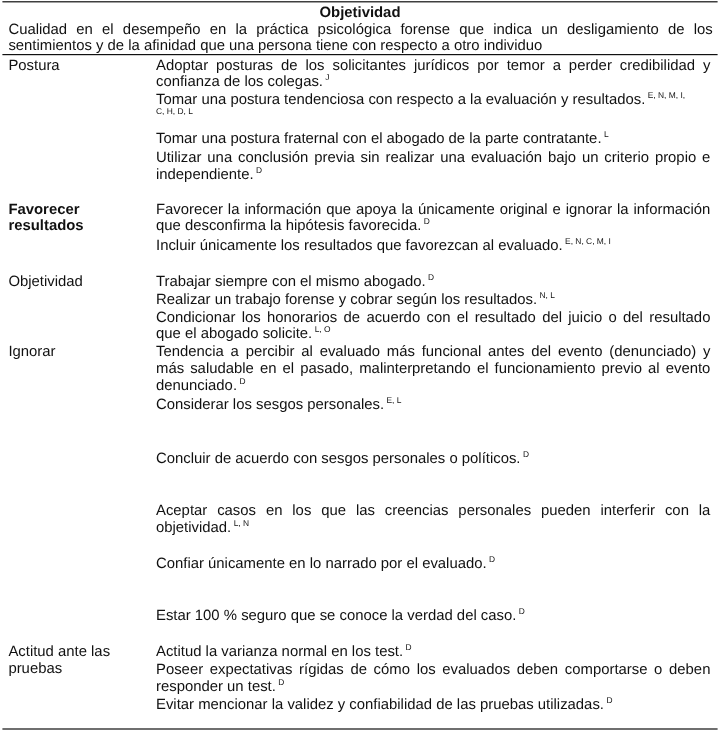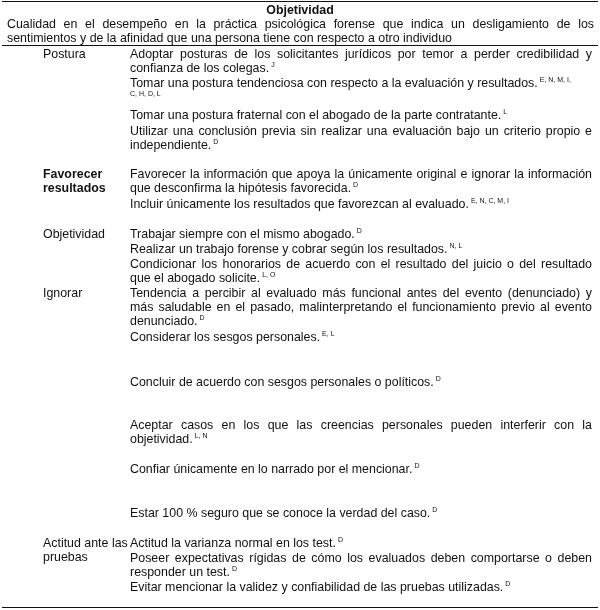--- a/index.html
+++ b/index.html
@@ -6,21 +6,21 @@
     body {
       width: 600px; height: 610px; overflow: hidden; position: relative;
       font-family: "Liberation Sans", sans-serif; color: #111111;
       font-size: 12.4px; line-height: 14.2px;
     }
     .rule-top { position: absolute; left: 2px; right: 2px; top: 1px; height: 0; border-top: 1.6px solid #111; }
     .rule-mid { position: absolute; left: 2px; right: 2px; top: 45px; height: 0; border-top: 1.2px solid #111; }
     .rule-bot { position: absolute; left: 2px; right: 2px; top: 607px; height: 0; border-top: 1.6px solid #111; }
     .title { position: absolute; left: 0; right: 0; top: 3px; text-align: center; font-weight: bold; }
     .desc { position: absolute; left: 7px; right: 6px; top: 17px; text-align: justify; text-align-last: left; }
-    .label { position: absolute; left: 7px; width: 118px; margin-left: 36px; }
+    .label { position: absolute; left: 7px; width: 118px; }
     .item { position: absolute; left: 130px; right: 8px; text-align: justify; }
     .item.last-left { text-align-last: left; }
     sup { font-size: 7px; line-height: 0; vertical-align: 5px; margin-left: 2px; }
     .supline { font-size: 7px; line-height: 8px; display: block; }
   </style>
 </head>
 <body>
 
 <div>
   <div class="rule-top"></div>
@@ -41,21 +41,21 @@
   <div class="label" style="top:227px;">Objetividad</div>
   <div class="item" style="top:227px;"><span>Trabajar siempre con el mismo abogado.</span><sup>D</sup></div>
   <div class="item" style="top:242px;"><span>Realizar un trabajo forense y cobrar según los resultados.</span><sup>N, L</sup></div>
   <div class="item last-left" style="top:257px;"><span>Condicionar los honorarios de acuerdo con el resultado del juicio o del resultado que el abogado solicite.</span><sup>L, O</sup></div>
 
   <div class="label" style="top:286px;">Ignorar</div>
   <div class="item last-left" style="top:286px;"><span>Tendencia a percibir al evaluado más funcional antes del evento (denunciado) y más saludable en el pasado, malinterpretando el funcionamiento previo al evento denunciado.</span><sup>D</sup></div>
   <div class="item" style="top:330px;"><span>Considerar los sesgos personales.</span><sup>E, L</sup></div>
   <div class="item" style="top:375px;"><span>Concluir de acuerdo con sesgos personales o políticos.</span><sup>D</sup></div>
   <div class="item last-left" style="top:418px;"><span>Aceptar casos en los que las creencias personales pueden interferir con la objetividad.</span><sup>L, N</sup></div>
-  <div class="item" style="top:462px;"><span>Confiar únicamente en lo narrado por el mencionar.</span><sup>D</sup></div>
+  <div class="item" style="top:462px;"><span>Confiar únicamente en lo narrado por el evaluado.</span><sup>D</sup></div>
   <div class="item" style="top:506px;"><span>Estar 100 % seguro que se conoce la verdad del caso.</span><sup>D</sup></div>
 
   <div class="label" style="top:536px;">Actitud ante las pruebas</div>
   <div class="item" style="top:536px;"><span>Actitud la varianza normal en los test.</span><sup>D</sup></div>
   <div class="item last-left" style="top:551px;"><span>Poseer expectativas rígidas de cómo los evaluados deben comportarse o deben responder un test.</span><sup>D</sup></div>
   <div class="item" style="top:580px;"><span>Evitar mencionar la validez y confiabilidad de las pruebas utilizadas.</span><sup>D</sup></div>
 
   <div class="rule-bot"></div>
 </div>
 

